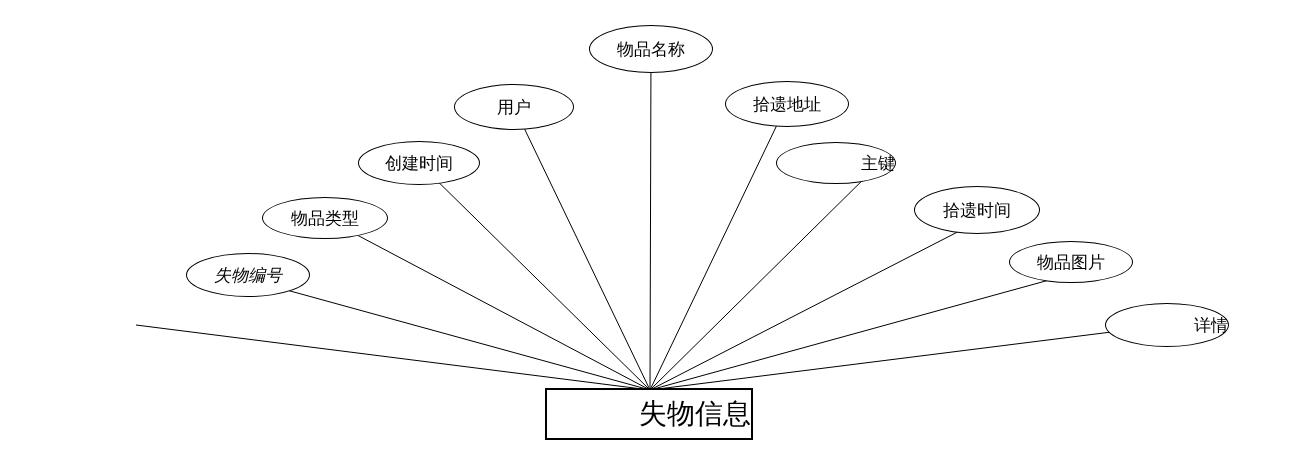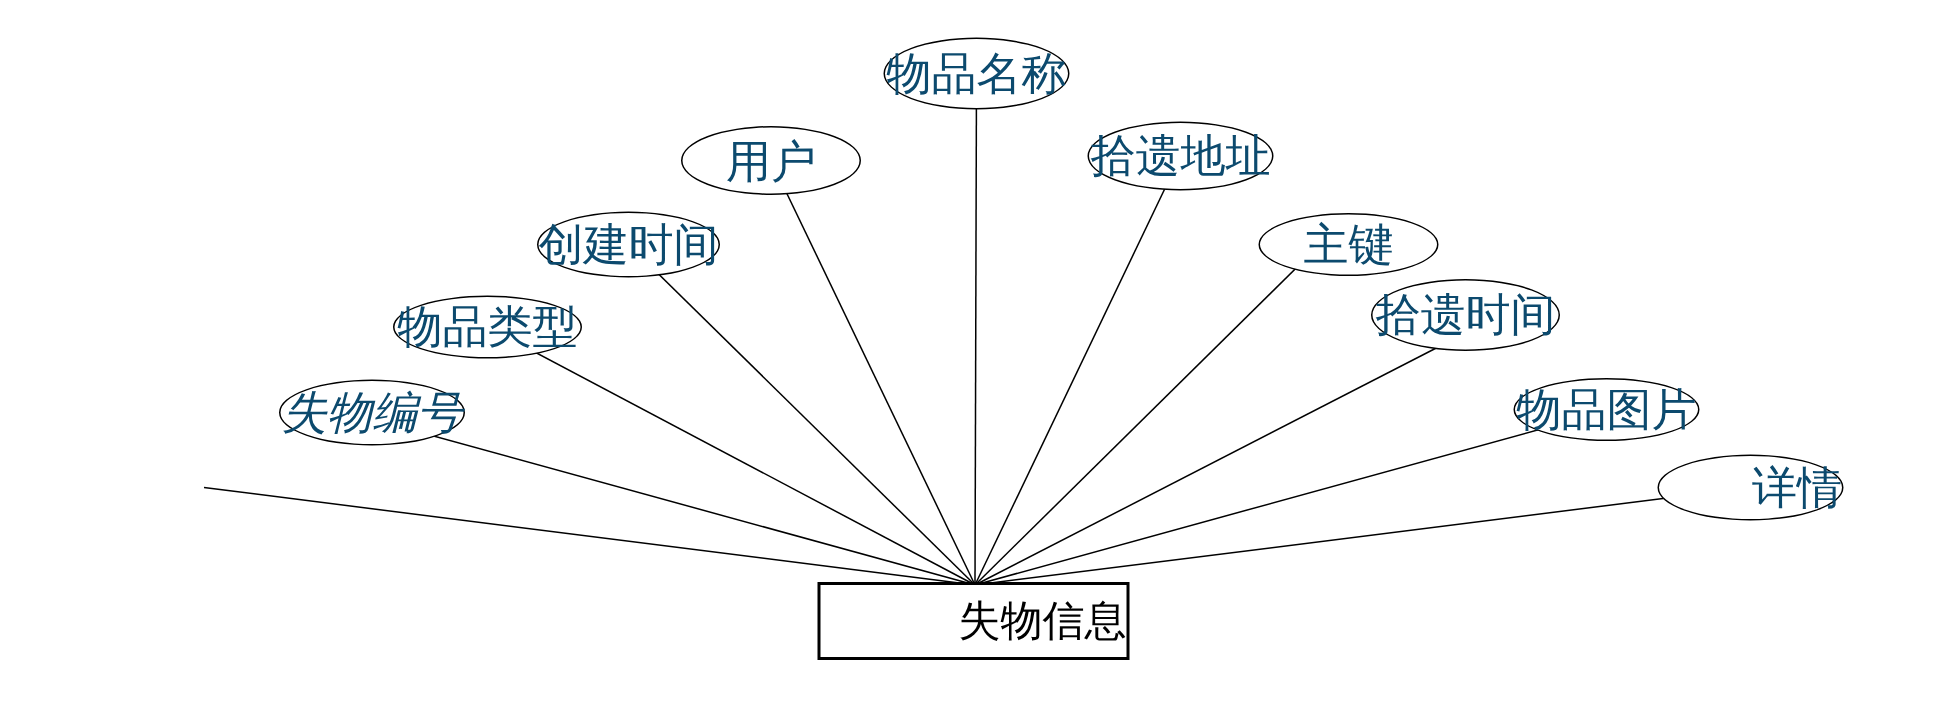--- a/index.html
+++ b/index.html
@@ -25,48 +25,48 @@
   }
   .attr-node {
     position: absolute;
     z-index: 1;
     background: #ffffff;
     border: 1.5px solid #000000;
     border-radius: 50%;
     display: flex;
     align-items: center;
     justify-content: center;
-    font-size: 30px;
-    color: #0c4a6e;
+    font-size: 17px;
+    color: #000000;
     white-space: nowrap;
     box-sizing: border-box;
   }
   .entity-node {
     position: absolute;
     z-index: 2;
     background: #ffffff;
     border: 2px solid #000000;
     display: flex;
     align-items: center;
     justify-content: flex-end;
     font-size: 28px;
     color: #000000;
     white-space: nowrap;
     box-sizing: border-box;
   }
   
   .n-item-name        { left: 589px; top: 25px;  width: 124px; height: 48px; }
-  .n-user             { left: 454px; top: 84px;  width: 120px; height: 46px; align-items: flex-end; }
+  .n-user             { left: 454px; top: 84px;  width: 120px; height: 46px; }
   .n-pickup-address   { left: 725px; top: 81px;  width: 124px; height: 46px; }
   .n-create-time      { left: 358px; top: 141px; width: 122px; height: 44px; }
-  .n-primary-key      { left: 839px; top: 142px; width: 120px; height: 42px; }
+  .n-primary-key      { left: 776px; top: 142px; width: 120px; height: 42px; justify-content: flex-end; }
   .n-item-type        { left: 262px; top: 197px; width: 126px; height: 42px; }
   .n-pickup-time      { left: 914px; top: 186px; width: 126px; height: 48px; }
   .n-lost-item-number { left: 186px; top: 253px; width: 124px; height: 44px; font-style: italic; }
-  .n-item-image       { left: 1009px; top: 252px; width: 124px; height: 42px; }
+  .n-item-image       { left: 1009px; top: 241px; width: 124px; height: 42px; }
   .n-item-status      { left: 75px;  top: 303px; width: 122px; height: 44px; }
   .n-details          { left: 1105px; top: 303px; width: 124px; height: 44px; justify-content: flex-end; }
   
   .n-entity           { left: 545px; top: 388px; width: 208px; height: 52px; }
 </style>
 </head>
 <body>
 
 <div class="canvas">
 

